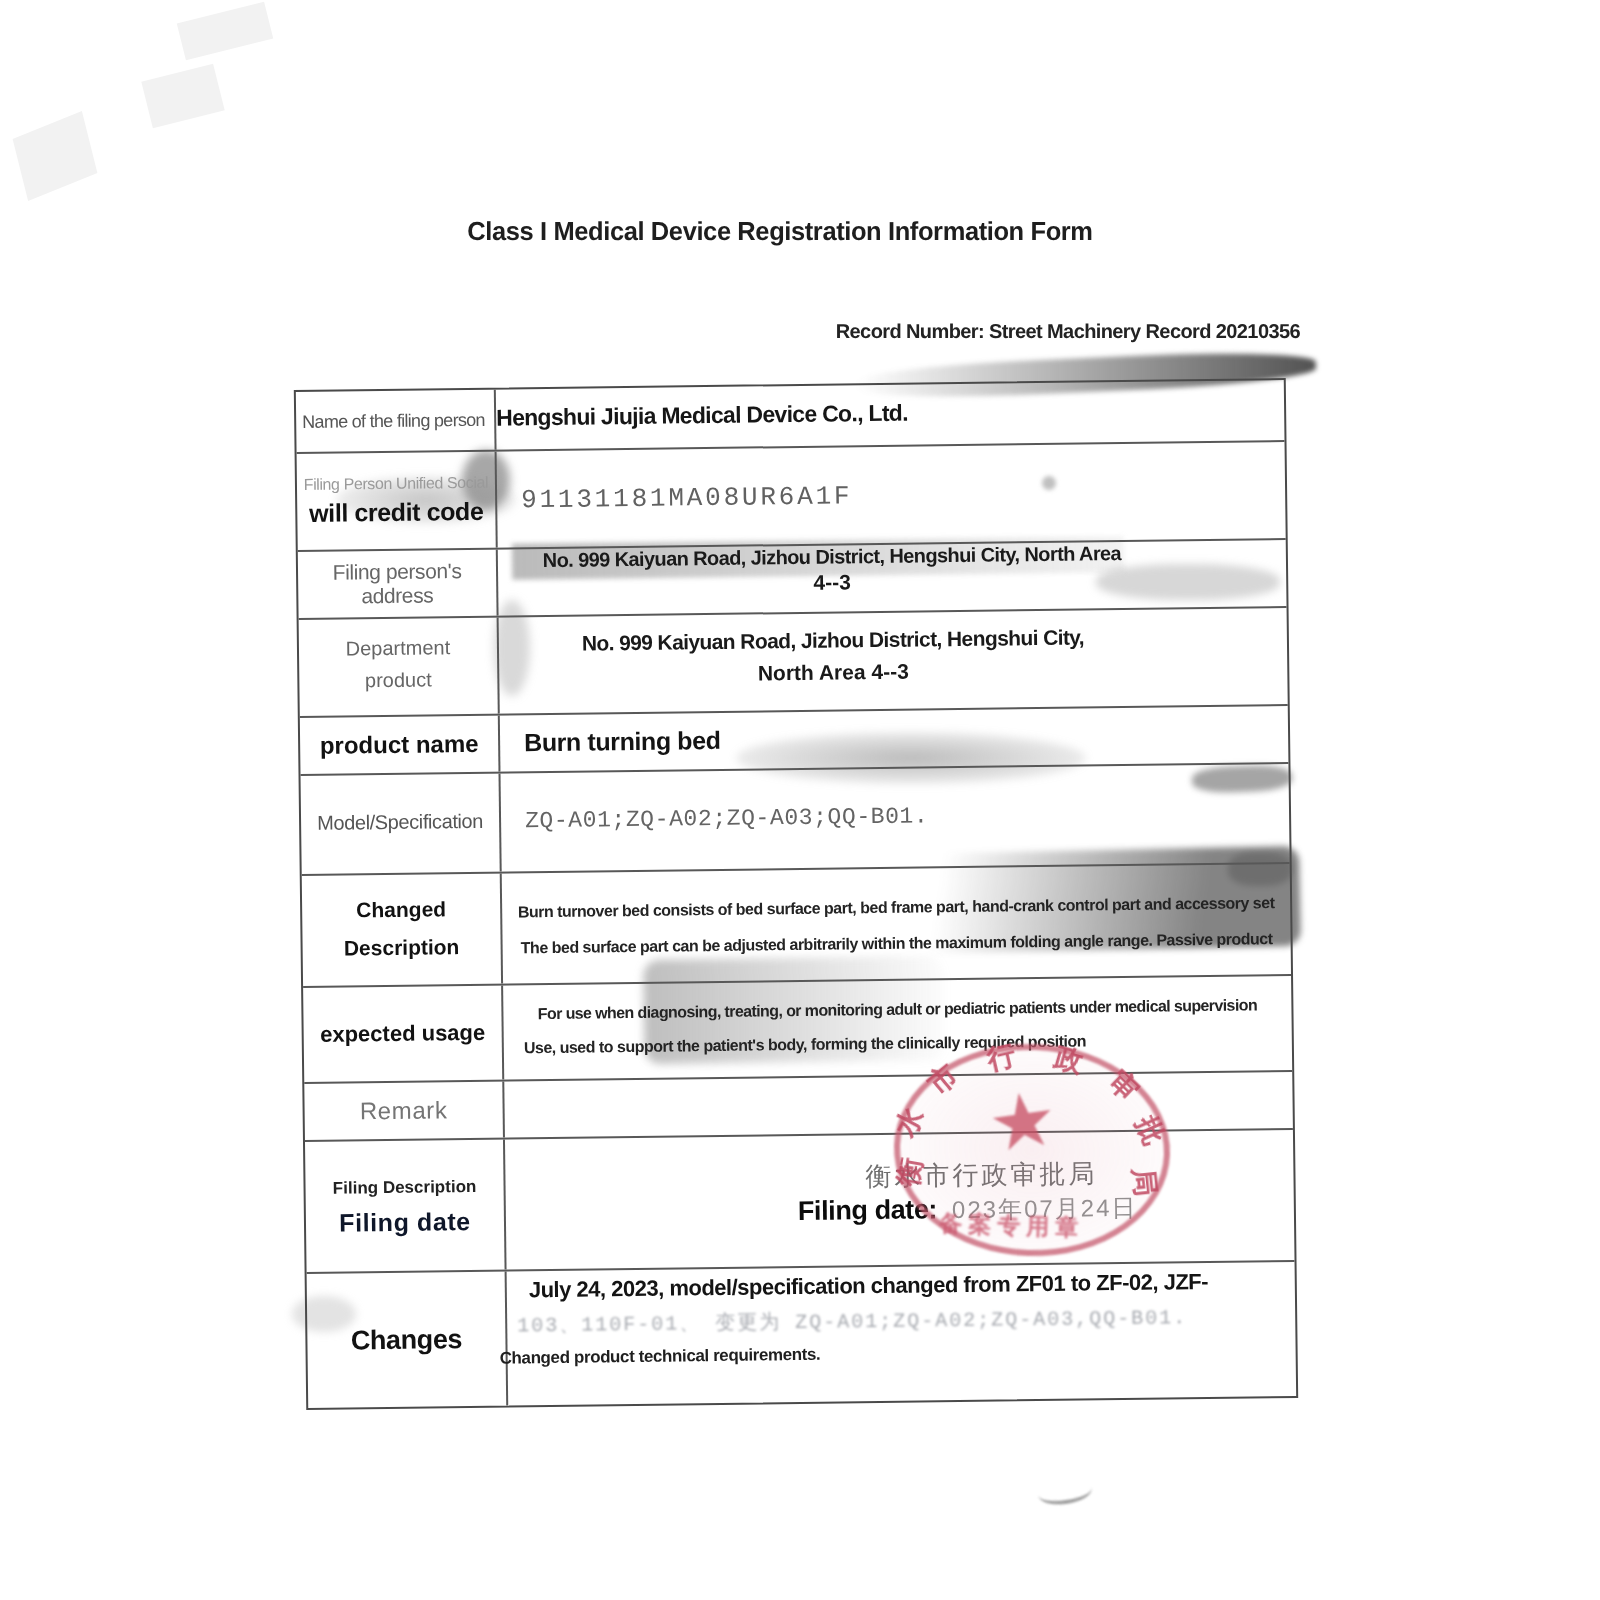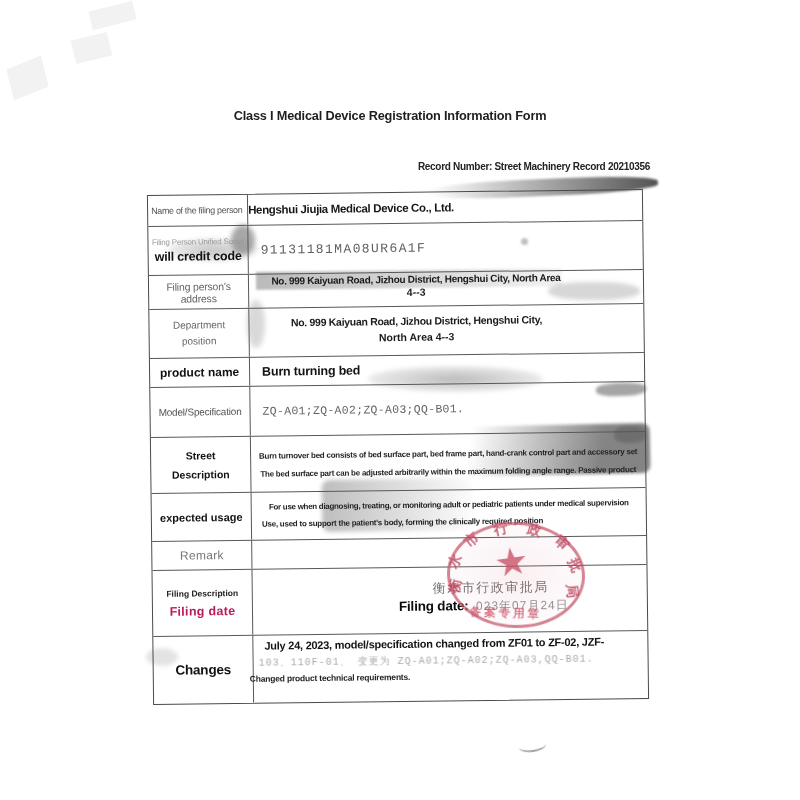--- a/index.html
+++ b/index.html
@@ -99,21 +99,21 @@
   .r7 .vl{font-size:8px;letter-spacing:-0.25px;white-space:nowrap;line-height:18px;}
   .r8{height:48px;}
   .r8 .fcell-label{font-size:11px;}
   .r8 .fcell-value{padding-top:6px;font-weight:bold;color:#242424;}
   .r8 .vl1{font-size:8px;letter-spacing:-0.3px;white-space:nowrap;text-align:center;line-height:17px;}
   .r8 .vl2{font-size:8px;letter-spacing:-0.25px;white-space:nowrap;text-align:left;padding-left:10px;line-height:17px;}
   .r9{height:29px;}
   .r9 .fcell-label{font-size:12px;color:#757575;letter-spacing:0.3px;}
   .r10{height:66px;}
   .r10 .lab-top{font-size:8.5px;color:#222;font-weight:bold;}
-  .r10 .lab-main{font-size:12.5px;color:#be185d;font-weight:bold;margin-top:6px;letter-spacing:0.3px;}
+  .r10 .lab-main{font-size:12.5px;color:#0f172a;font-weight:bold;margin-top:6px;letter-spacing:0.3px;}
   .r10 .dept-gray{position:absolute;left:180px;top:12px;font-size:13px;color:#6f6f6f;letter-spacing:1.5px;white-space:nowrap;}
   .r10 .date-line{position:absolute;left:146px;top:29px;white-space:nowrap;}
   .r10 .date-label{font-size:13.5px;font-weight:bold;color:#0c0c0c;letter-spacing:-0.2px;}
   .r10 .date-value{font-size:12px;color:#8f8f8f;letter-spacing:1px;margin-left:3px;}
   .r11{height:67px;}
   .r11 .fcell-label{font-size:13.5px;letter-spacing:-0.2px;}
   .r11 .vl1{position:absolute;left:11px;top:4px;font-size:11px;font-weight:bold;color:#141414;
     letter-spacing:-0.25px;white-space:nowrap;}
   .r11 .vl2{position:absolute;left:5px;top:20px;font-size:10px;
     font-family:"Liberation Mono","DejaVu Sans Mono",monospace;color:rgba(112,117,126,0.62);
@@ -179,41 +179,41 @@
       <div class="fcell-label">Filing person's address</div>
       <div class="fcell-value">
         <div class="vl1">No. 999 Kaiyuan Road, Jizhou District, Hengshui City, North Area</div>
         <div class="vl2">4--3</div>
       </div>
     </div>
 
     <div class="frow r4">
       <div class="fcell-label">
         <div>Department</div>
-        <div>position</div>
+        <div>product</div>
       </div>
       <div class="fcell-value">
         <div class="vl1">No. 999 Kaiyuan Road, Jizhou District, Hengshui City,</div>
         <div class="vl2">North Area 4--3</div>
       </div>
     </div>
 
     <div class="frow r5">
       <div class="fcell-label lab-bold">product name</div>
       <div class="fcell-value">Burn turning bed</div>
     </div>
 
     <div class="frow r6">
       <div class="fcell-label">Model/Specification</div>
       <div class="fcell-value">ZQ-A01;ZQ-A02;ZQ-A03;QQ-B01.</div>
     </div>
 
     <div class="frow r7">
       <div class="fcell-label lab-bold">
-        <div>Street</div>
+        <div>Changed</div>
         <div>Description</div>
       </div>
       <div class="fcell-value">
         <div class="vl">Burn turnover bed consists of bed surface part, bed frame part, hand-crank control part and accessory set</div>
         <div class="vl">The bed surface part can be adjusted arbitrarily within the maximum folding angle range. Passive product</div>
       </div>
     </div>
 
     <div class="frow r8">
       <div class="fcell-label lab-bold">expected usage</div>

